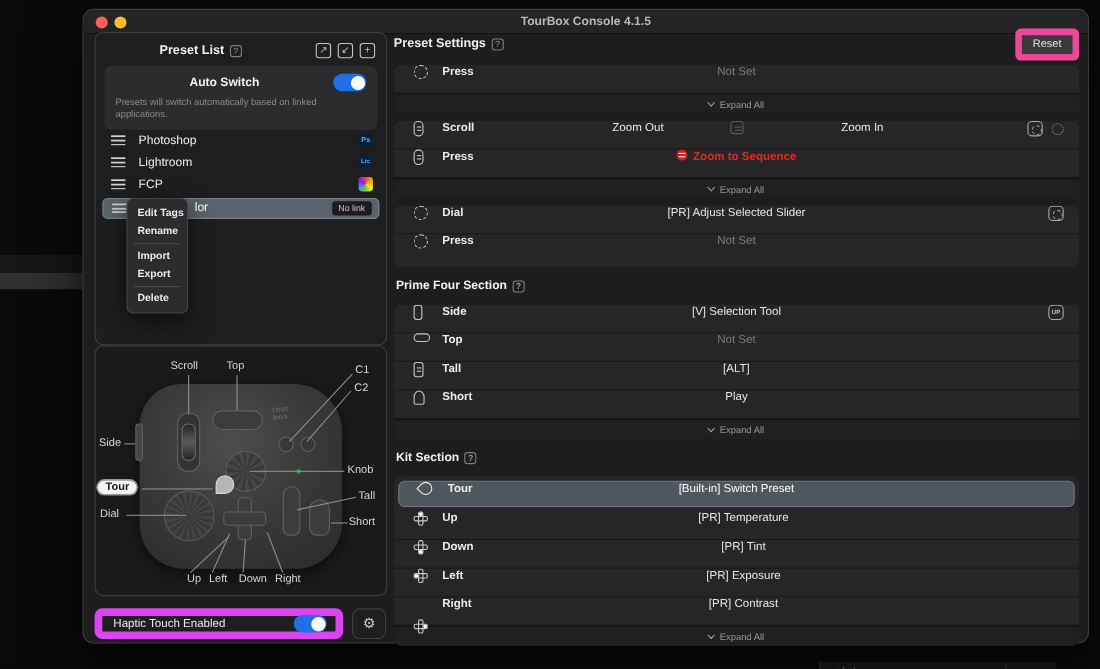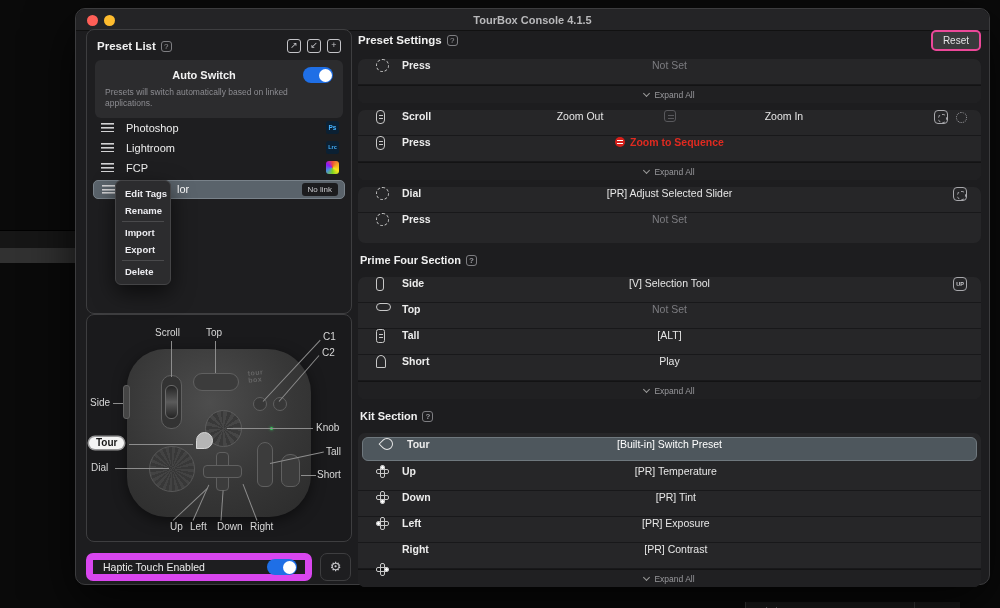--- a/index.html
+++ b/index.html
@@ -27,21 +27,21 @@
   .tl.red { left:11px; background:#ff5f57; }
   .tl.yellow { left:28px; background:#febc2e; }
   
   .help { display:inline-block; width:11px; height:11px; border:1px solid #7e7e82; border-radius:3px; color:#9a9a9e; font-size:8px; line-height:9px; text-align:center; vertical-align:1px; margin-left:5px; }
   .toggle { position:relative; width:30px; height:16px; border-radius:8px; background:#1f6fe6; flex:none; }
   .toggle::after { content:""; position:absolute; top:1.5px; right:1.5px; width:13px; height:13px; border-radius:50%; background:#fff; }
   .chev { display:inline-block; width:5px; height:5px; border-left:1px solid #9a9a9a; border-bottom:1px solid #9a9a9a; transform:rotate(-45deg); margin-right:5px; position:relative; top:-2px; }
   
   .plist { position:absolute; left:10px; top:20px; width:266px; height:285px; background:#1e1e20; border:1px solid #3e3e40; border-radius:8px; }
   .plist-head { display:flex; align-items:center; padding:9px 10px 7px 10px; }
-  .plist-title { font-size:11.5px; font-weight:bold; color:#f0f0f0; }
+  .plist-title { font-size:11.5px; font-weight:bold; color:#f0f0f0;margin-left:48px; }
   .plist-tools { margin-left:auto; display:flex; gap:6px; }
   .h-ic { width:14px; height:14px; border:1.2px solid #c4c4c8; border-radius:3px; color:#c4c4c8; font-size:9px; line-height:11px; text-align:center; }
   .auto-card { margin:0 8px; background:#2c2c2e; border-radius:6px; padding:7px 10px 8px 10px; position:relative; }
   .auto-title-row { display:flex; align-items:center;text-align:center; }
   .auto-title { font-size:11px; font-weight:bold; color:#f2f2f2; flex:1; }
   .auto-desc { font-size:8.5px; color:#8c8c91; margin-top:4px; line-height:1.35; }
   .prow { display:flex; align-items:center; height:20px; padding:0 12px 0 14px; }
   .prow:first-of-type { margin-top:8px; }
   .burger { width:13px; height:9px; margin-right:12px; background:
       linear-gradient(#d2d2d4,#d2d2d4) 0 0/13px 1.6px no-repeat,
@@ -84,21 +84,21 @@
   .lline { position:absolute; height:1px; background:#8d8d8d; transform-origin:left center; }
   .lline.v { width:1px; }
   
   .haptic { position:absolute; left:10px; top:544px; width:226px; height:28px; border:7px solid #d946ef; border-radius:7px; background:#1e1e20; display:flex; align-items:center; padding:0 8px 0 10px; }
   .haptic-label { font-size:10.5px; color:#ececec; flex:1; }
   .gearbox { position:absolute; left:244px; top:544px; width:31px; height:28px; border:1px solid #3e3e40; border-radius:7px; background:#1e1e20; text-align:center; line-height:26px; font-size:13px; color:#c9c9cd; }
   
   .right { position:absolute; left:282px; top:20px; width:623px; }
   .rhead { display:flex; align-items:center; height:22px; margin-bottom:8px; }
   .rtitle { font-size:11.5px; font-weight:bold; color:#f0f0f0; }
-  .reset-btn { margin-left:auto; background:#3a3a3c; border:2px solid #ec4899; color:#e4e4e6; font-size:10px; padding:3px 10px; border-radius:5px; }
+  .reset-btn { margin-left:auto; background:#3a3a3c; border:6px solid #ec4899; color:#e4e4e6; font-size:10px; padding:3px 10px; border-radius:5px; }
   .card { background:#262628; border-radius:7px; margin-bottom:7px; overflow:hidden; }
   .srow { position:relative; height:26px; display:flex; align-items:flex-start; border-bottom:1px solid rgba(0,0,0,.35); }
   .srow:last-child { border-bottom:none; }
   .ico { position:absolute; left:18px; }
   .rlbl { position:absolute; left:44px; font-size:10.5px; font-weight:bold; color:#ececec; }
   .rval { width:100%; text-align:center; font-size:10.5px; color:#e6e6e6; }
   .rval.muted { color:#7c7c80; }
   .rval.alert { color:#e02a20; font-weight:bold; }
   .vl { position:absolute; left:26%; width:120px; text-align:center; font-size:10.5px; color:#e6e6e6; }
   .vr { position:absolute; right:22%; width:120px; text-align:center; font-size:10.5px; color:#e6e6e6; }

